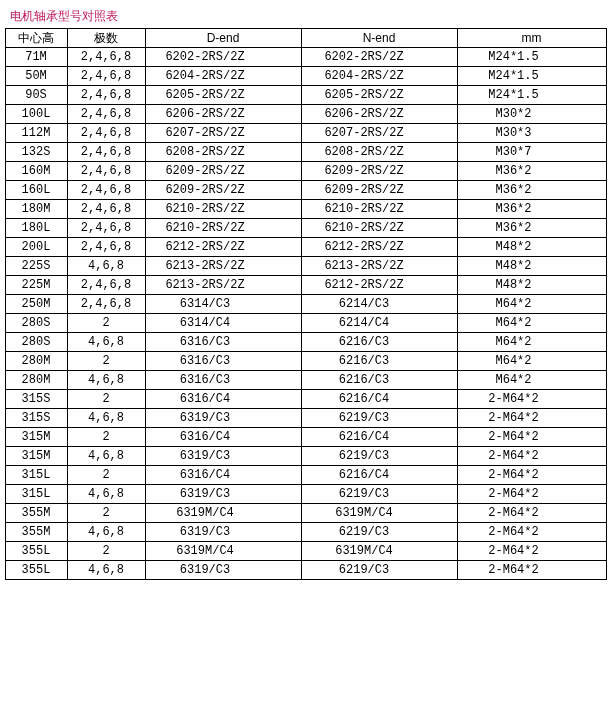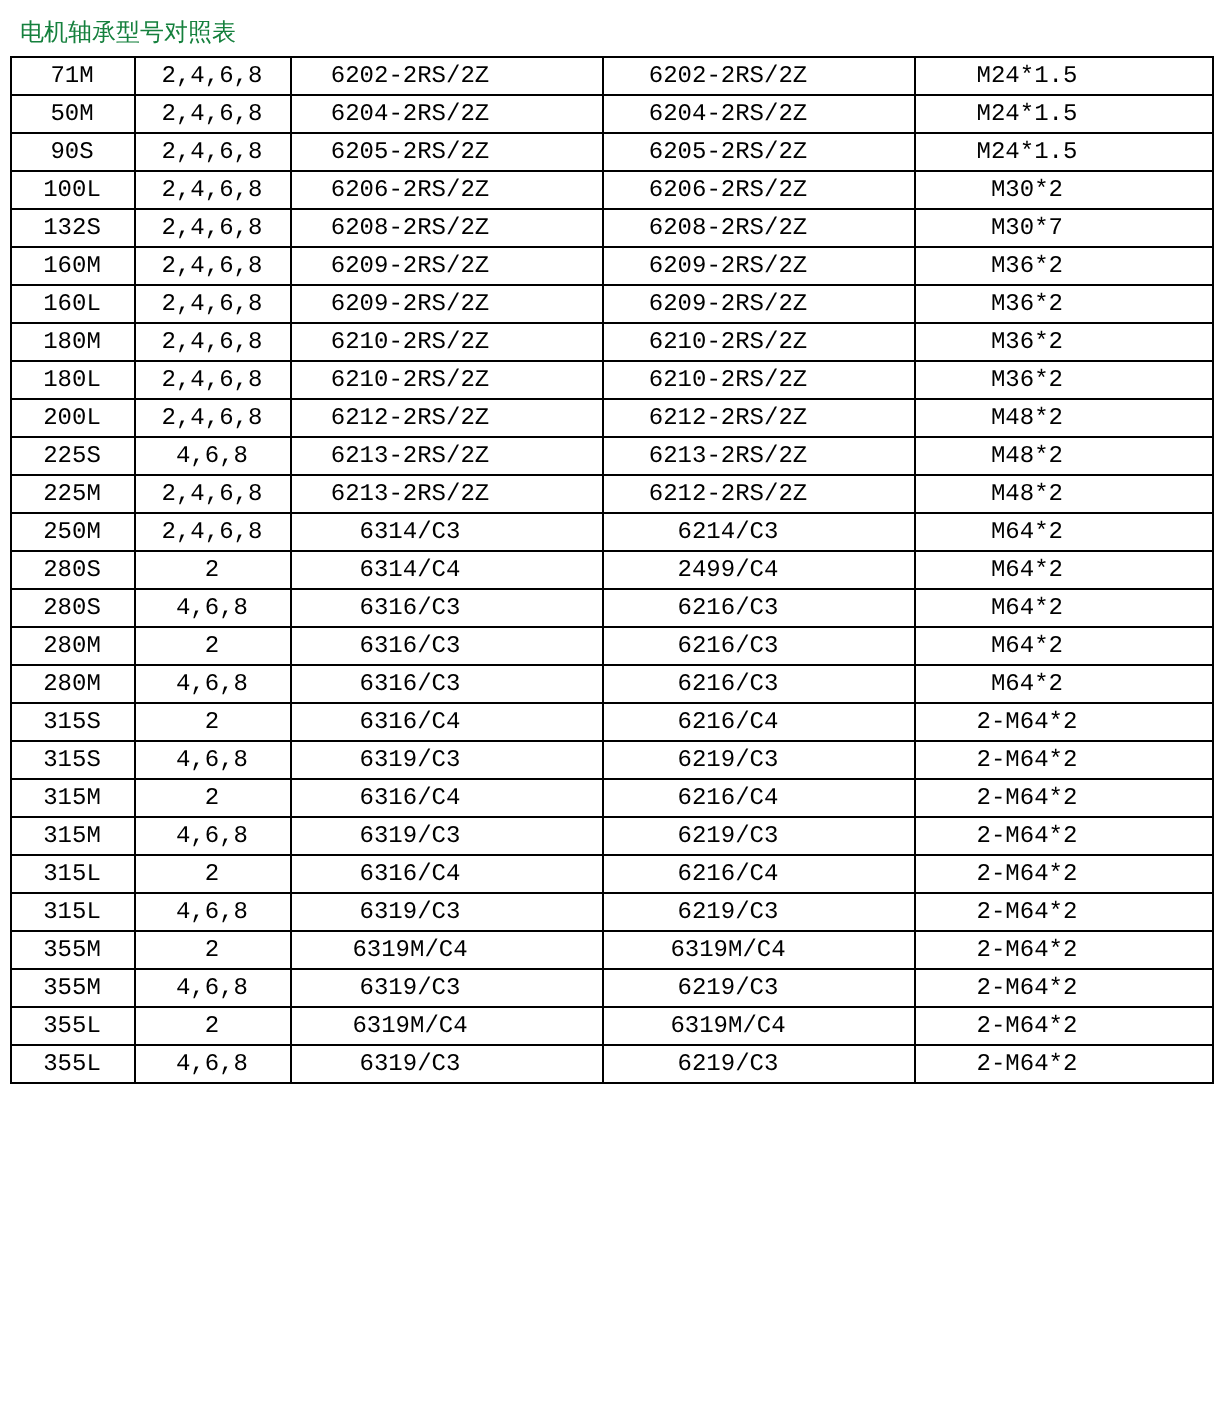--- a/index.html
+++ b/index.html
@@ -19,21 +19,21 @@
     height: 711px;
     position: relative;
     box-sizing: border-box;
     padding: 8px 4px 0 4px;
   }
   .doc-title {
     font-family: "Liberation Sans", sans-serif;
     font-size: 12px;
     line-height: 16px;
     margin: 0 0 4px 6px;
-    color: #15803d;
+    color: #be185d;
   }
   table.bearing-table {
     border-collapse: collapse;
     width: 601px;
     margin: 0 auto;
     table-layout: fixed;
   }
   table.bearing-table th,
   table.bearing-table td {
     border: 1px solid #000000;
@@ -97,20 +97,27 @@
 
   <table class="bearing-table">
     <colgroup>
       <col class="c-frame">
       <col class="c-poles">
       <col class="c-dend">
       <col class="c-nend">
       <col class="c-cable">
     </colgroup>
     <thead>
+      <tr>
+        <th class="hdr-sub">中心高</th>
+        <th class="hdr-sub">极数</th>
+        <th class="hdr-sub units">D-end</th>
+        <th class="hdr-sub units">N-end</th>
+        <th class="hdr-sub units">mm</th>
+      </tr>
     </thead>
     <tbody id="table-body">
         <tr>
           <td class="col-frame">71M</td>
           <td class="col-poles">2,4,6,8</td>
           <td class="col-dend">
             <span class="cell-inner">6202-2RS/2Z</span>
           </td>
           <td class="col-nend">
             <span class="cell-inner">6202-2RS/2Z</span>
@@ -152,20 +159,33 @@
             <span class="cell-inner">6206-2RS/2Z</span>
           </td>
           <td class="col-nend">
             <span class="cell-inner">6206-2RS/2Z</span>
           </td>
           <td class="col-cable">
             <span class="cell-inner">M30*2</span>
           </td>
         </tr>
         <tr>
+          <td class="col-frame">112M</td>
+          <td class="col-poles">2,4,6,8</td>
+          <td class="col-dend">
+            <span class="cell-inner">6207-2RS/2Z</span>
+          </td>
+          <td class="col-nend">
+            <span class="cell-inner">6207-2RS/2Z</span>
+          </td>
+          <td class="col-cable">
+            <span class="cell-inner">M30*3</span>
+          </td>
+        </tr>
+        <tr>
           <td class="col-frame">132S</td>
           <td class="col-poles">2,4,6,8</td>
           <td class="col-dend">
             <span class="cell-inner">6208-2RS/2Z</span>
           </td>
           <td class="col-nend">
             <span class="cell-inner">6208-2RS/2Z</span>
           </td>
           <td class="col-cable">
             <span class="cell-inner">M30*7</span>
@@ -275,21 +295,21 @@
             <span class="cell-inner">M64*2</span>
           </td>
         </tr>
         <tr>
           <td class="col-frame">280S</td>
           <td class="col-poles">2</td>
           <td class="col-dend">
             <span class="cell-inner">6314/C4</span>
           </td>
           <td class="col-nend">
-            <span class="cell-inner">2499/C4</span>
+            <span class="cell-inner">6214/C4</span>
           </td>
           <td class="col-cable">
             <span class="cell-inner">M64*2</span>
           </td>
         </tr>
         <tr>
           <td class="col-frame">280S</td>
           <td class="col-poles">4,6,8</td>
           <td class="col-dend">
             <span class="cell-inner">6316/C3</span>

